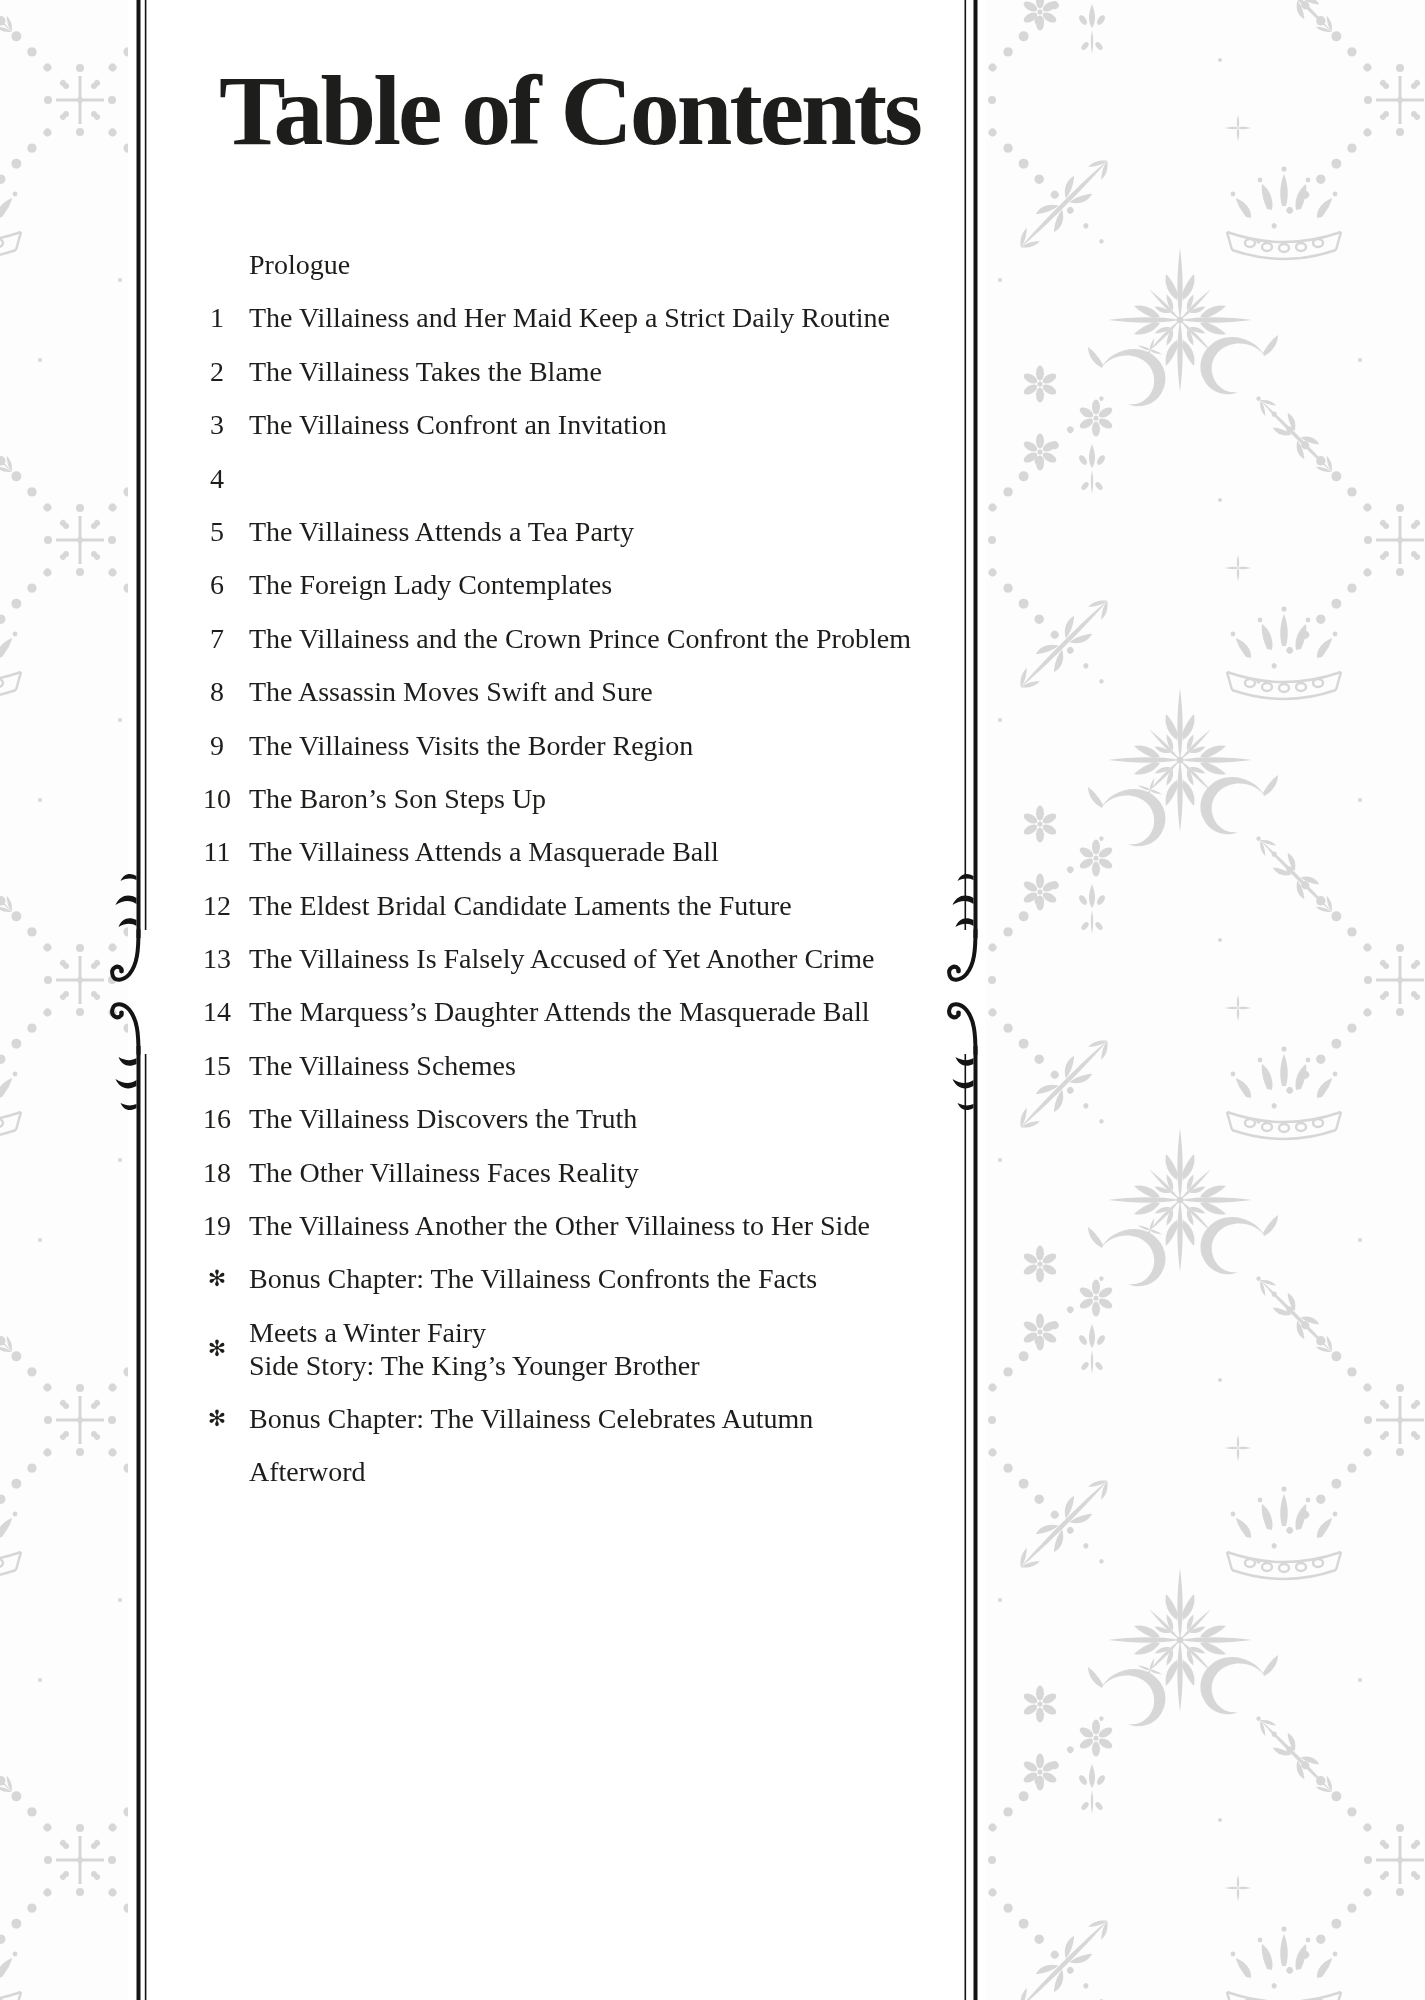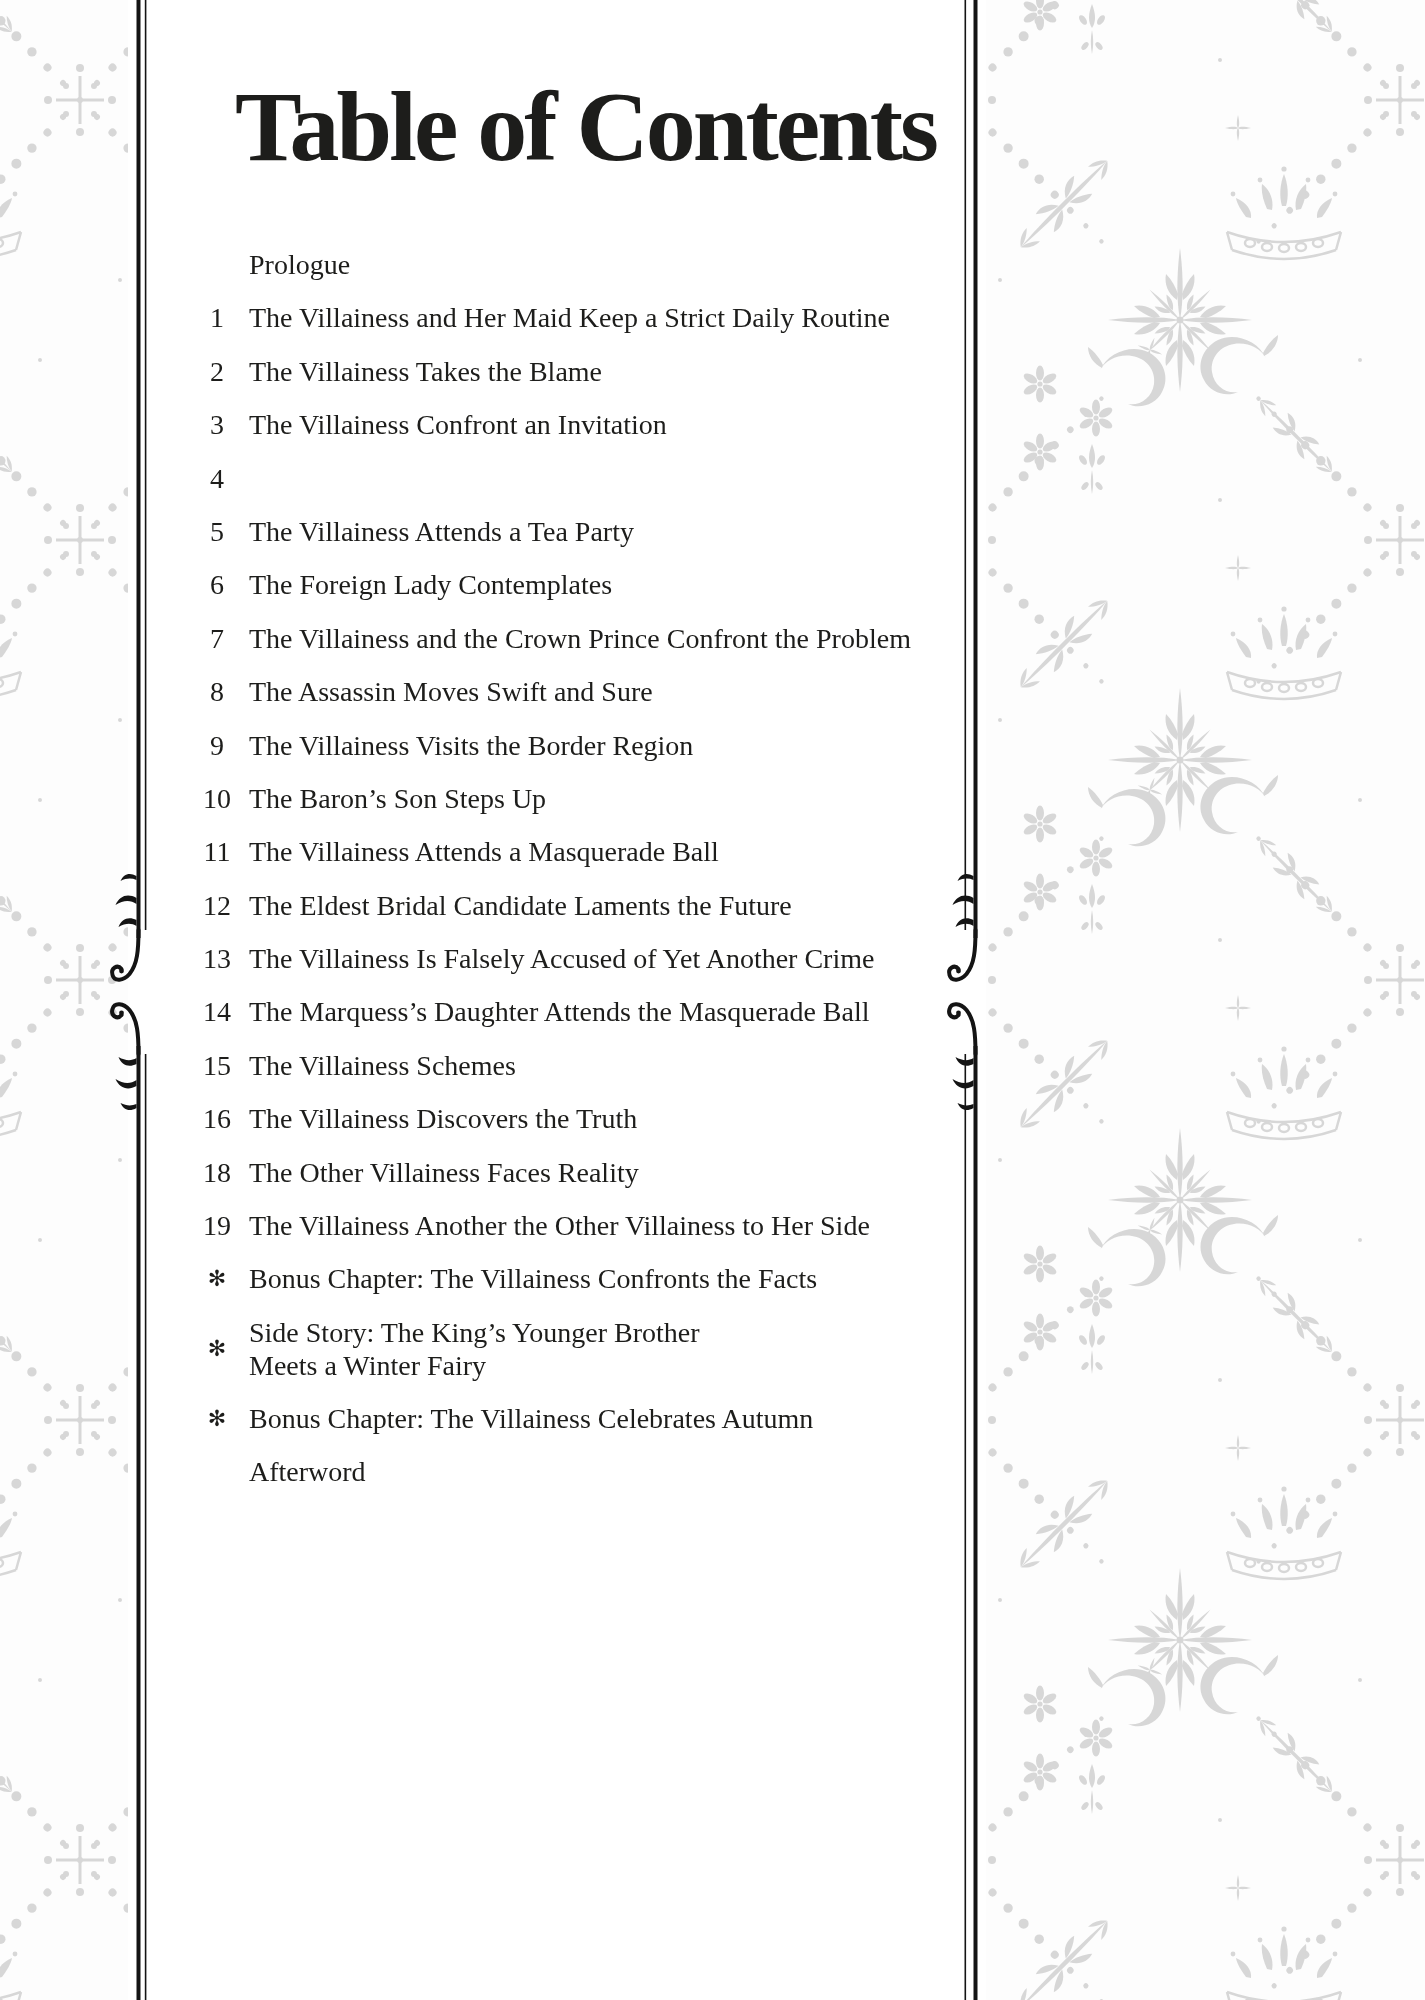--- a/index.html
+++ b/index.html
@@ -17,21 +17,21 @@
   }
   svg.bg{position:absolute;left:0;top:0;}
   .pat{fill:var(--pattern);}
   .pat-stroke{stroke:var(--pattern);fill:none;stroke-width:2.5;}
   .pat-stroke2{stroke:var(--pattern);fill:none;stroke-width:3;}
   .panel{fill:var(--page-white);}
   .ink{fill:var(--border-black);}
   .ink-stroke{stroke:var(--border-black);fill:none;}
   .content{position:absolute;left:0;top:0;width:100%;height:100%;}
   h1.title{
-    position:absolute;left:219px;top:58px;margin:16px;
+    position:absolute;left:219px;top:58px;margin:0;
     font-size:100px;font-weight:700;letter-spacing:-3px;line-height:1.05;
     color:var(--ink);white-space:nowrap;
   }
   ol.toc{
     position:absolute;left:8px;top:238px;margin:0;padding:0;list-style:none;
     color:var(--ink);
   }
   .toc-row{display:flex;height:53.4px;}
   .toc-row.multi{height:86px;}
   .marker{
@@ -310,22 +310,22 @@
     <span class="marker">19</span>
     <span class="label">The Villainess Another the Other Villainess to Her Side</span>
   </li>
         <li class="toc-row">
     <span class="marker orn">✻</span>
     <span class="label">Bonus Chapter: The Villainess Confronts the Facts</span>
   </li>
         <li class="toc-row multi">
     <span class="marker orn">✻</span>
     <span class="label">
+            <span class="ln">Meets a Winter Fairy</span>
             <span class="ln">Side Story: The King’s Younger Brother</span>
-            <span class="ln">Meets a Winter Fairy</span>
           </span>
   </li>
         <li class="toc-row">
     <span class="marker orn">✻</span>
     <span class="label">Bonus Chapter: The Villainess Celebrates Autumn</span>
   </li>
         <li class="toc-row">
     <span class="marker"></span>
     <span class="label">Afterword</span>
   </li>

